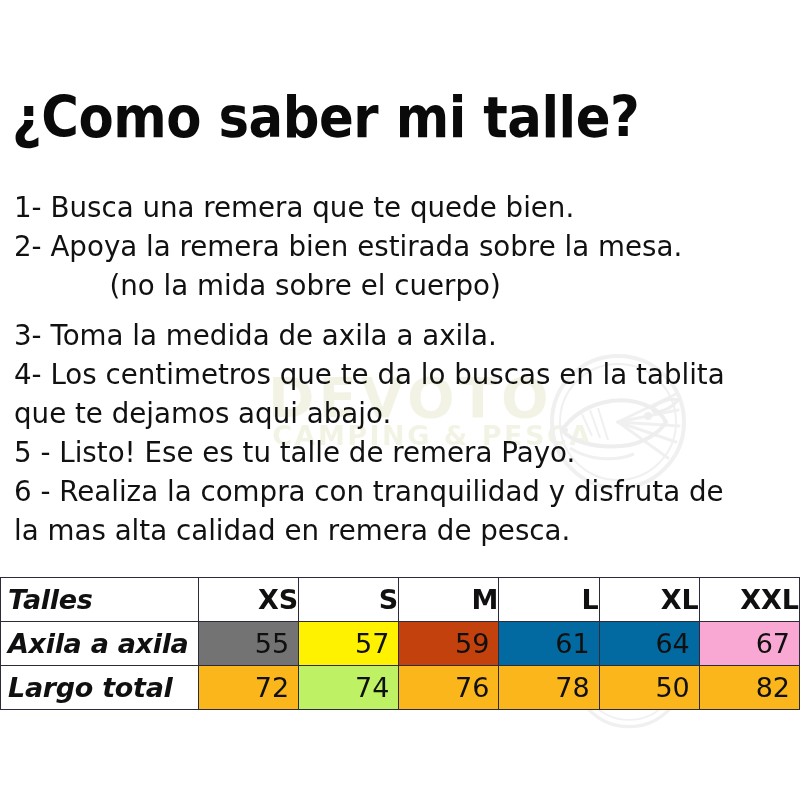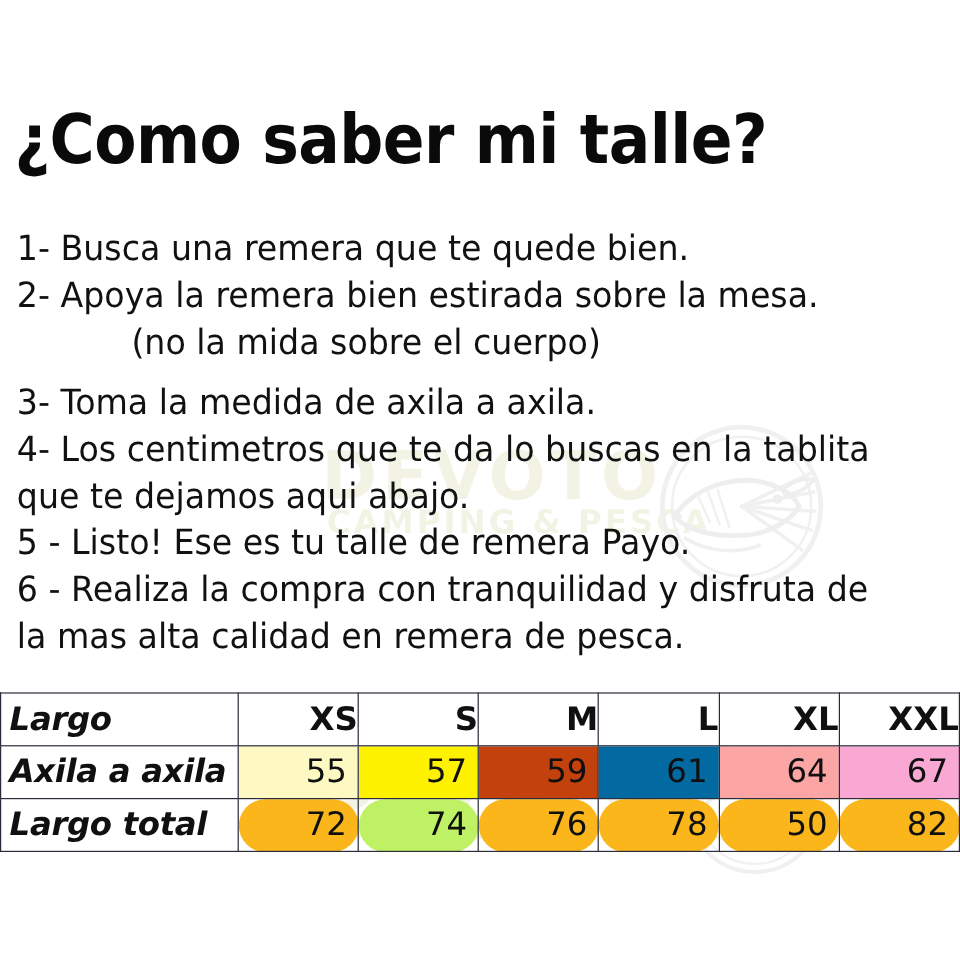--- a/index.html
+++ b/index.html
@@ -147,21 +147,21 @@
     padding-left: 8px;
     text-align: right;
     background: #ffffff;
   }
   #size-table td.num {
     text-align: right;
     padding-right: 9px;
     font-weight: normal;
   }
   #size-table tr.row-chest td.num { background: #fff200; }
-  #size-table tr.row-length td.num { background: #fab61a; border-radius: 22px; }
+  #size-table tr.row-length td.num { background: #fab61a; }
 
   .cell-txt { display: block; }
 </style>
 </head>
 <body>
 
 <div id="page">
 
   <div class="watermark" style="left:268px; top:352px; width:420px; height:128px;">
     <div class="wm-inner">
@@ -228,21 +228,21 @@
       <div class="body-line">que te dejamos aqui abajo.</div>
       <div class="body-line">5 - Listo! Ese es tu talle de remera Payo.</div>
       <div class="body-line">6 - Realiza la compra con tranquilidad y disfruta de</div>
       <div class="body-line">la mas alta calidad en remera de pesca.</div>
     </div>
 
   <table id="size-table">
     <tbody>
       <tr>
         <td class="rowlabel">
-          <span class="cell-txt">Largo</span>
+          <span class="cell-txt">Talles</span>
         </td>
         <td class="sizehead">
           <span class="cell-txt">XS</span>
         </td>
         <td class="sizehead">
           <span class="cell-txt">S</span>
         </td>
         <td class="sizehead">
           <span class="cell-txt">M</span>
         </td>
@@ -254,33 +254,33 @@
         </td>
         <td class="sizehead">
           <span class="cell-txt">XXL</span>
         </td>
       </tr>
 
       <tr class="row-chest">
         <td class="rowlabel">
           <span class="cell-txt">Axila a axila</span>
         </td>
-        <td class="num" style="background: #fef9c3;">
+        <td class="num" style="background: #737373;">
           <span class="cell-txt">55</span>
         </td>
         <td class="num" style="background: rgb(255, 242, 0);">
           <span class="cell-txt">57</span>
         </td>
         <td class="num" style="background: #c2410c;">
           <span class="cell-txt">59</span>
         </td>
         <td class="num" style="background: #0369a1;">
           <span class="cell-txt">61</span>
         </td>
-        <td class="num" style="background: #fca5a5; text-align: right;">
+        <td class="num" style="background: #0369a1; text-align: right;">
           <span class="cell-txt">64</span>
         </td>
         <td class="num" style="background: #f9a8d4;">
           <span class="cell-txt">67</span>
         </td>
       </tr>
 
       <tr class="row-length">
         <td class="rowlabel">
           <span class="cell-txt">Largo total</span>

